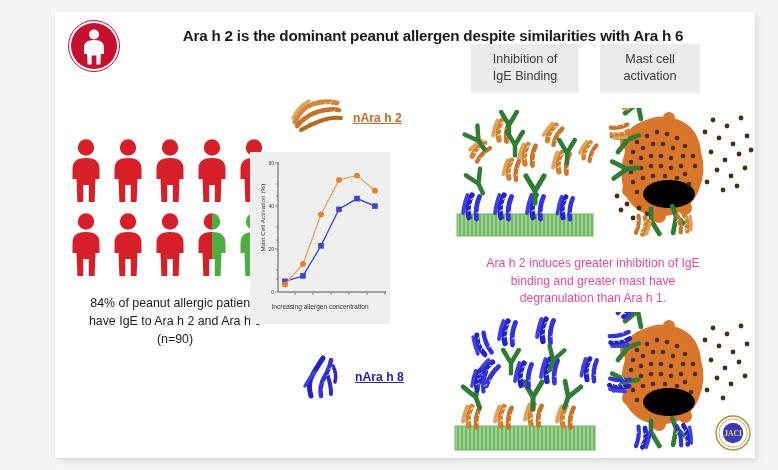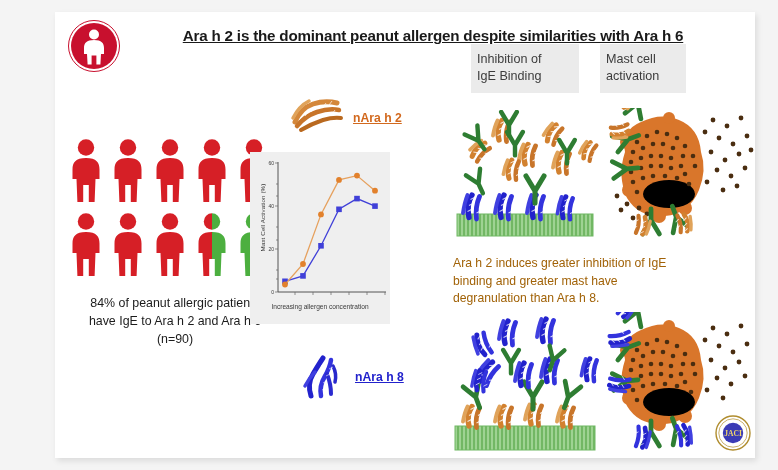--- a/index.html
+++ b/index.html
@@ -35,34 +35,34 @@
   }
   .logo-person { position: absolute; left: 3px; top: 3px; width: 46px; height: 46px; }
 
   .title {
     position: absolute;
     left: 72px; top: 14px; width: 612px;
     text-align: center;
     font-size: 15.2px; font-weight: bold;
     color: #1a1a1a; line-height: 1.25;
     letter-spacing: -0.2px;
-    text-decoration: underline;
   }
 
   
   .colhead {
     position: absolute;
     background: #ebebeb;
     color: #3c3c3c;
     font-size: 12.6px;
     line-height: 1.35;
+    text-align: center;
     padding: 7px 6px 8px;
   }
   #colhead-inhibition { left: 416px; top: 32px; width: 108px; }
-  #colhead-mastcell   { left: 545px; top: 32px; width: 86px; }
+  #colhead-mastcell   { left: 545px; top: 32px; width: 100px; }
 
   
   #people { position: absolute; left: 12px; top: 126px; width: 215px; height: 140px; }
 
   .patient-caption {
     position: absolute; left: 6px; top: 283px; width: 228px;
     text-align: center; font-size: 12.4px; line-height: 1.45;
     color: #1c1c1c;
   }
 
@@ -95,21 +95,21 @@
 
   
   .panel { position: absolute; }
   #panel-inhib-top  { left: 400px; top: 98px;  width: 150px; height: 130px; }
   #panel-mast-top   { left: 552px; top: 96px;  width: 148px; height: 132px; }
   #panel-inhib-bot  { left: 398px; top: 300px; width: 152px; height: 142px; }
   #panel-mast-bot   { left: 552px; top: 300px; width: 148px; height: 142px; }
 
   .middle-caption {
     position: absolute; left: 398px; top: 243px; width: 280px;
-    font-size: 12.2px; line-height: 1.45; color: #a16207;
+    text-align: center; font-size: 12.2px; line-height: 1.45; color: #ec4899;
   }
 
   
   #jaci { position: absolute; left: 660px; top: 403px; width: 36px; height: 36px; }
 </style>
 </head>
 <body>
 
 <div id="poster">
 
@@ -464,21 +464,21 @@
         </g>
       <g transform="translate(84,126) scale(1.3) rotate(160)">
           <use href="#ah2"></use>
         </g>
     </g>
   </svg>
 
   <div class="middle-caption">
     <div>Ara h 2 induces greater inhibition of IgE</div>
     <div>binding and greater mast have</div>
-    <div>degranulation than Ara h 8.</div>
+    <div>degranulation than Ara h 1.</div>
   </div>
 
   <svg class="panel" id="panel-inhib-bot" viewBox="0 0 152 142">
     <rect x="2" y="114" width="140" height="24" fill="url(#memb)"></rect>
     <rect x="2" y="114" width="140" height="24" fill="none" stroke="#6fb862" stroke-width="1"></rect>
 
     <g>
       <g transform="translate(16,90) scale(1.5)">
           <use href="#ah2"></use>
         </g>

